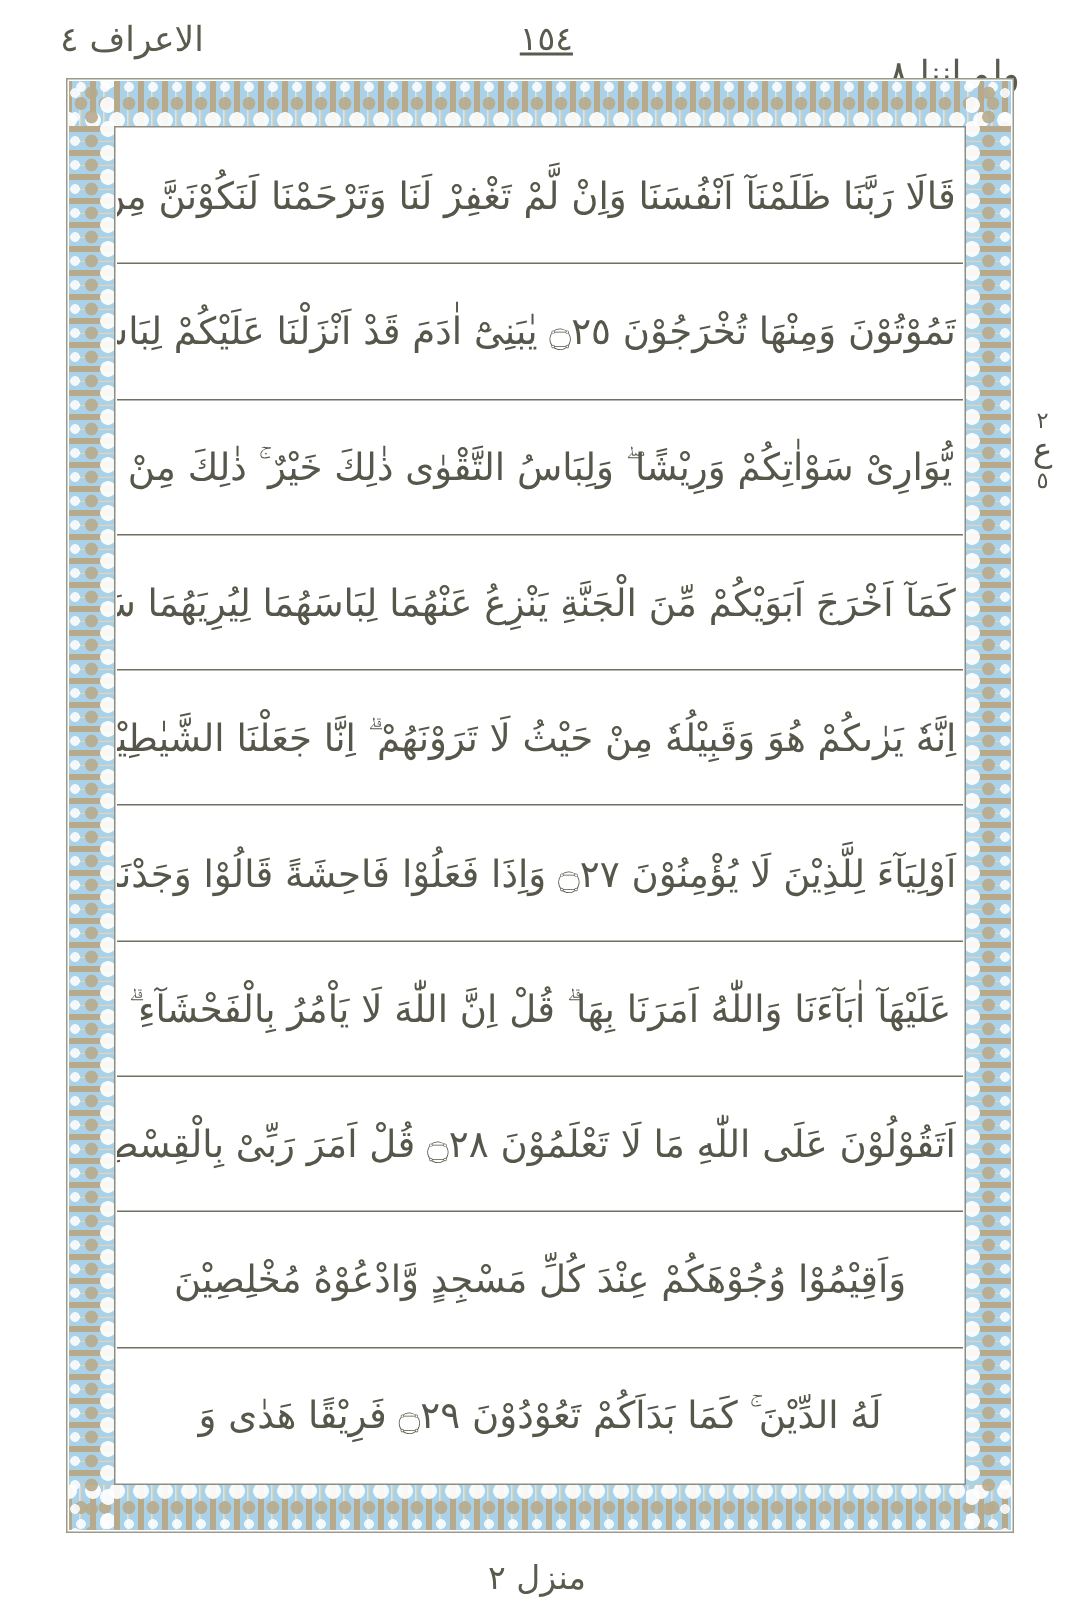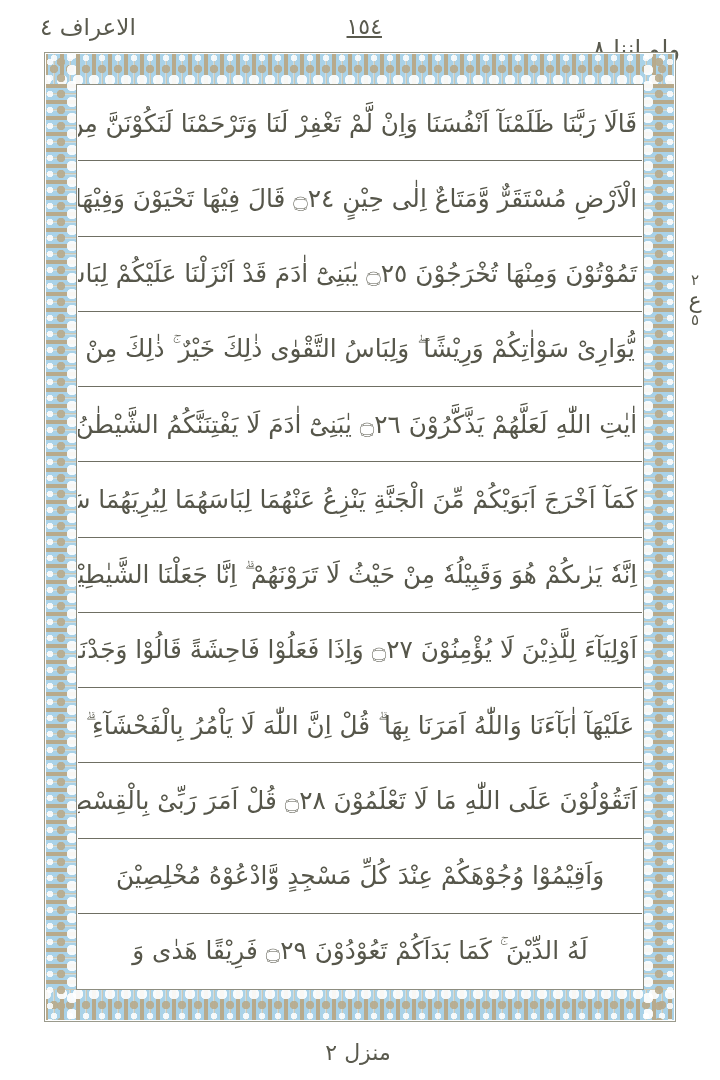--- a/index.html
+++ b/index.html
@@ -242,30 +242,24 @@
     </div>
     <div class="frame-inner-rule"></div>
   </div>
 
   <div class="text-block">
 
     <div class="ayah-line">
       <span class="line-text">قَالَا رَبَّنَا ظَلَمْنَآ اَنْفُسَنَا وَاِنْ لَّمْ تَغْفِرْ لَنَا وَتَرْحَمْنَا لَنَكُوْنَنَّ مِنَ</span>
     </div>
     <div class="ayah-line">
-      <span class="line-text">الْاَرْضِ مُسْتَقَرٌّ وَّمَتَاعٌ اِلٰى حِيْنٍ ۝٢٤ قَالَ فِيْهَا تَحْيَوْنَ وَفِيْهَا</span>
-    </div>
-    <div class="ayah-line">
       <span class="line-text">تَمُوْتُوْنَ وَمِنْهَا تُخْرَجُوْنَ ۝٢٥ يٰبَنِىْٓ اٰدَمَ قَدْ اَنْزَلْنَا عَلَيْكُمْ لِبَاسًا</span>
     </div>
     <div class="ayah-line">
       <span class="line-text">يُّوَارِىْ سَوْاٰتِكُمْ وَرِيْشًا ۖ وَلِبَاسُ التَّقْوٰى ذٰلِكَ خَيْرٌ ۚ ذٰلِكَ مِنْ</span>
-    </div>
-    <div class="ayah-line">
-      <span class="line-text">اٰيٰتِ اللّٰهِ لَعَلَّهُمْ يَذَّكَّرُوْنَ ۝٢٦ يٰبَنِىْٓ اٰدَمَ لَا يَفْتِنَنَّكُمُ الشَّيْطٰنُ</span>
     </div>
     <div class="ayah-line">
       <span class="line-text">كَمَآ اَخْرَجَ اَبَوَيْكُمْ مِّنَ الْجَنَّةِ يَنْزِعُ عَنْهُمَا لِبَاسَهُمَا لِيُرِيَهُمَا سَوْاٰتِهِمَا ۗ</span>
     </div>
     <div class="ayah-line">
       <span class="line-text">اِنَّهٗ يَرٰىكُمْ هُوَ وَقَبِيْلُهٗ مِنْ حَيْثُ لَا تَرَوْنَهُمْ ۗ اِنَّا جَعَلْنَا الشَّيٰطِيْنَ</span>
     </div>
     <div class="ayah-line">
       <span class="line-text">اَوْلِيَآءَ لِلَّذِيْنَ لَا يُؤْمِنُوْنَ ۝٢٧ وَاِذَا فَعَلُوْا فَاحِشَةً قَالُوْا وَجَدْنَا</span>
     </div>

